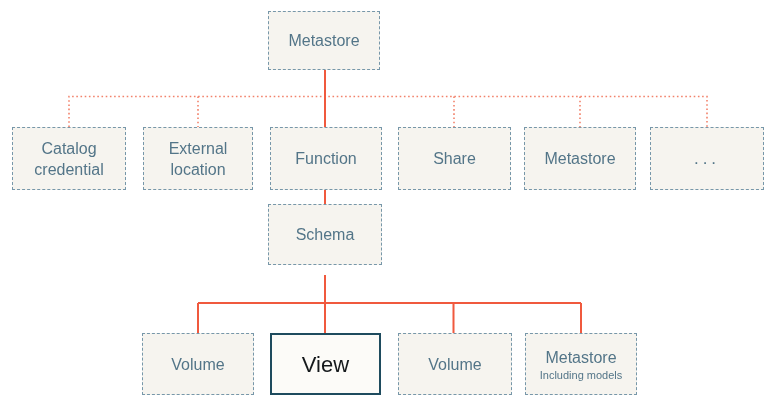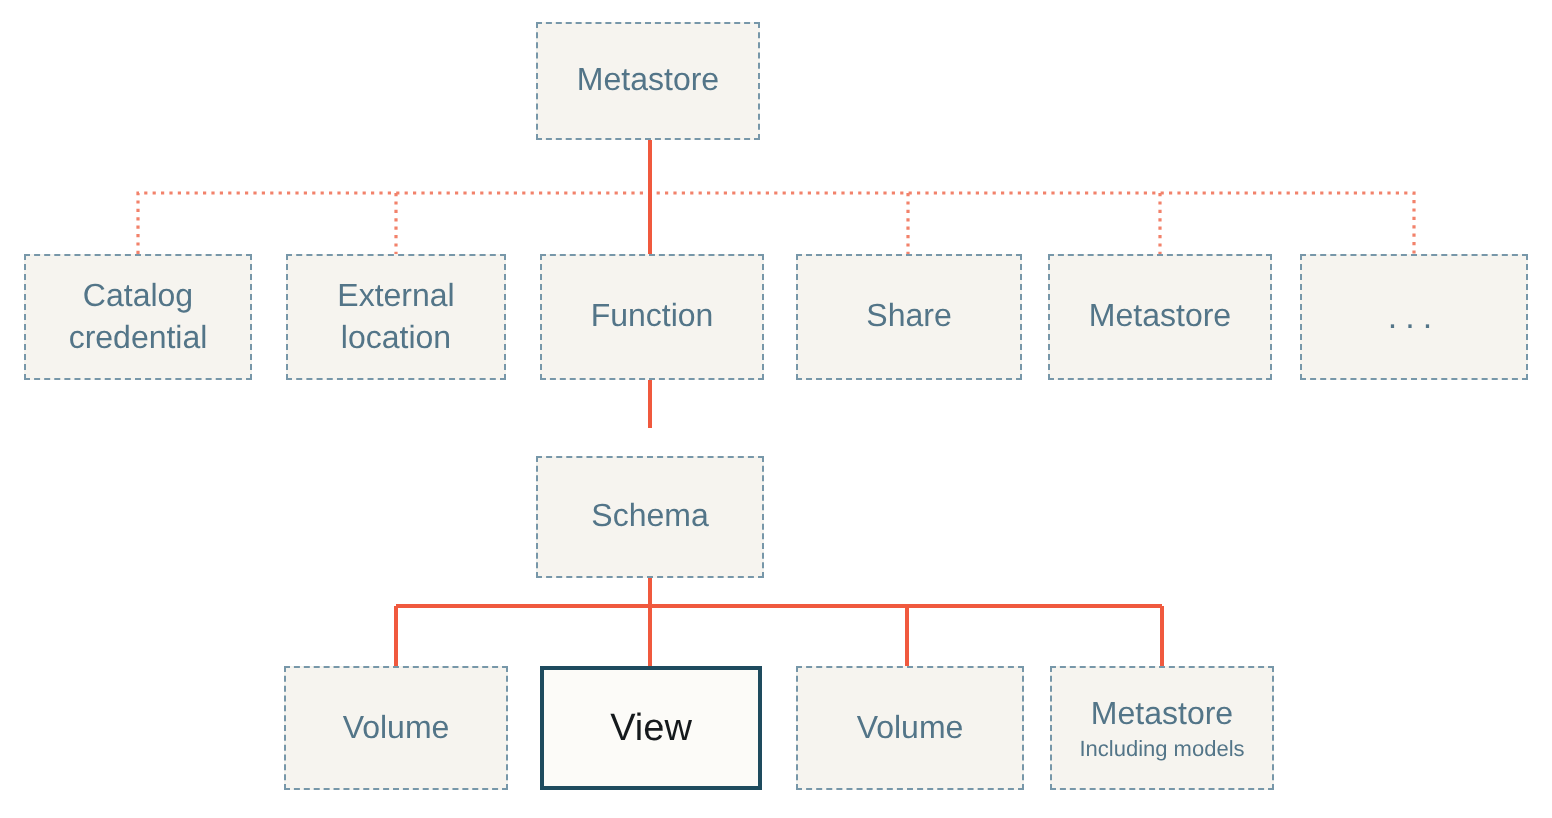--- a/index.html
+++ b/index.html
@@ -49,21 +49,21 @@
   }
   .node .sublabel {
     font-size: 11px;
     line-height: 13px;
     margin-top: 1px;
   }
   .node.highlight {
     background: var(--highlight-fill, #FCFBF8);
     border: 2px solid var(--highlight-border, #1E4B5E);
     color: var(--highlight-text, #15191C);
-    font-size: 19px;
+    font-size: 22px;
   }
   .node.ellipsis-node {
     letter-spacing: 4px;
     font-size: 17px;
   }
 </style>
 </head>
 <body>
 
 <div class="canvas">
@@ -101,21 +101,21 @@
   </div>
 
   <div class="node" style="left:524px; top:127px; width:112px; height:63px">
     <span>Metastore</span>
   </div>
 
   <div class="node ellipsis-node" style="left:650px; top:127px; width:114px; height:63px">
     <span>...</span>
   </div>
 
-  <div class="node" style="left:268px; top:228px; width:114px; height:61px">
+  <div class="node" style="left:268px; top:204px; width:114px; height:61px">
     <span>Schema</span>
   </div>
 
   <div class="node" style="left:142px; top:333px; width:112px; height:62px">
     <span>Volume</span>
   </div>
 
   <div class="node highlight" style="left:270px; top:333px; width:111px; height:62px">
     <span>View</span>
   </div>

